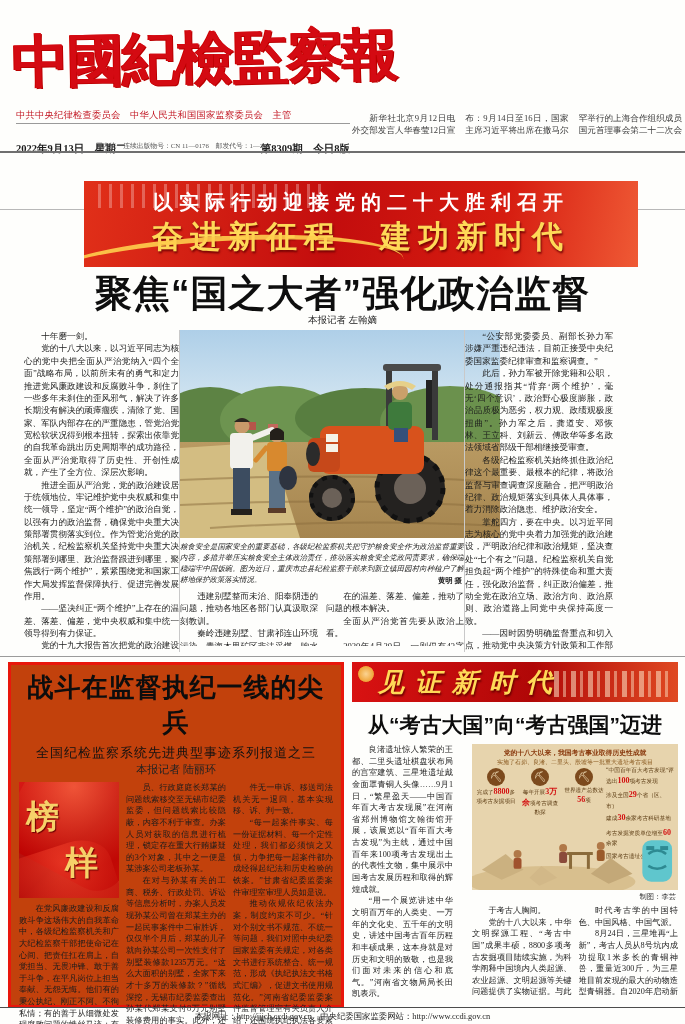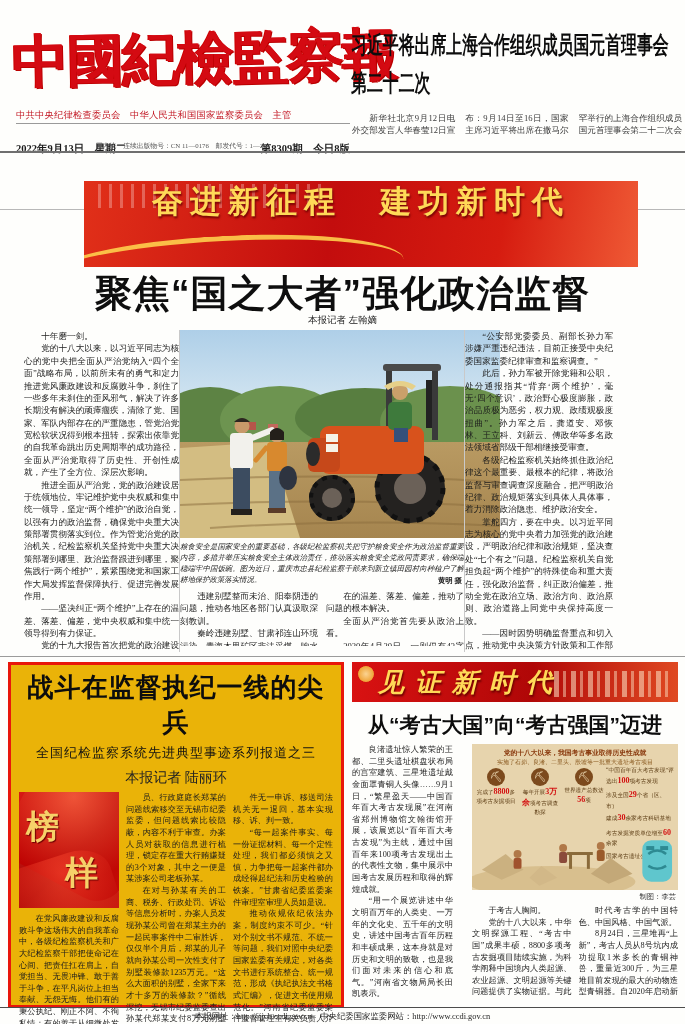--- a/index.html
+++ b/index.html
@@ -51,25 +51,25 @@
   .photo{width:320px;height:208px;background:#9db8c6;}
   .caption{font-size:7.4px;font-style:italic;line-height:1.5;text-align:justify;margin-top:3px;height:45px;
            overflow:hidden;position:relative;color:#222;}
   .caption .credit{position:absolute;right:2px;bottom:0;font-style:normal;font-weight:bold;}
   .mid-cols{display:flex;gap:8px;margin-top:4px;height:56px;overflow:hidden;}
   .mid-cols>div{width:156px;}
   .rule-b{position:absolute;left:0;top:656px;width:685px;height:1px;background:#9b9b9b;}
 
   
   .boxL{position:absolute;left:8px;top:662px;width:336px;height:346px;border:3px solid #e8170b;
-        box-sizing:border-box;background:#eab308;padding:3px 8px;}
+        box-sizing:border-box;background:#c2410c;padding:3px 8px;}
   .boxL-h1{text-align:center;font-size:26px;font-weight:900;letter-spacing:1px;margin-top:2px;
            font-family:"Liberation Sans","DejaVu Sans",sans-serif;color:#0d0d0d;}
   .boxL-h2{text-align:center;font-size:13px;margin-top:4px;letter-spacing:1px;color:#111;}
-  .boxL-by{text-align:center;font-size:14px;margin-top:7px;color:#222;}
+  .boxL-by{text-align:center;font-size:11px;margin-top:0;color:#222;}
   .boxL-cols{display:flex;gap:7px;margin-top:5px;height:248px;overflow:hidden;}
   .boxL-cols .bcol{width:101px;font-size:8.2px;line-height:1.42;text-align:justify;overflow:hidden;}
   .boxL-cols p{margin:0;text-indent:2em;}
   .emblem{width:100%;height:116px;margin-bottom:5px;position:relative;overflow:hidden;
           background:linear-gradient(135deg,#d81815 0%,#a60b08 55%,#d8331c 100%);}
   .emblem::before{content:"";position:absolute;right:-28px;top:-34px;width:130px;height:130px;
           background:radial-gradient(circle at 35% 35%,#ff6a45,#c00000 70%);transform:rotate(28deg);
           opacity:.75;border-radius:22%;}
   .emblem::after{content:"";position:absolute;left:-20px;bottom:-40px;width:120px;height:90px;
           background:radial-gradient(circle at 60% 20%,#ff4e33,#b40000 75%);transform:rotate(-18deg);
@@ -123,34 +123,29 @@
 <div class="page">
 
   <div class="m-title">中國紀檢監察報</div>
   <div class="m-super">中共中央纪律检查委员会　中华人民共和国国家监察委员会　主管</div>
   <div class="m-daterow">
     <span>2022年9月13日　星期二</span>
     <span>第8309期　今日8版</span>
   </div>
   <div class="m-issn">国内统一连续出版物号：CN 11—0176　邮发代号：1—204</div>
 
-  <div class="t-head">
-    <div class="t-head-inner">
-      <div>习近平将出席上海合作组织成员国元首理事会第二十二次</div>
-      <div>会议并对哈萨克斯坦、乌兹别克斯坦进行国事访问</div>
-    </div>
-  </div>
   <div class="t-cols a-text">
 
   <p>新华社北京9月12日电　外交部发言人华春莹12日宣布：9月14日至16日，国家主席习近平将出席在撒马尔罕举行的上海合作组织成员国元首理事会第二十二次会议，并应哈萨克斯坦共和国总统托卡耶夫、乌兹别克斯坦共和国总统米尔济约耶夫邀请对两国进行国事访问。</p>
     </div>
   <div class="rule-top"></div>
   <div class="rule-mid"></div>
 
   <div class="banner">
+    <div class="banner-l1">以实际行动迎接党的二十大胜利召开</div>
     <div class="banner-l2">奋进新征程　建功新时代</div>
   </div>
 
   <div class="lead-h">聚焦“国之大者”强化政治监督</div>
   <div class="lead-by">本报记者 左翰嫡</div>
 
   <div class="article">
     <div class="a-col1 a-text">
 
     <p>十年磨一剑。</p>

